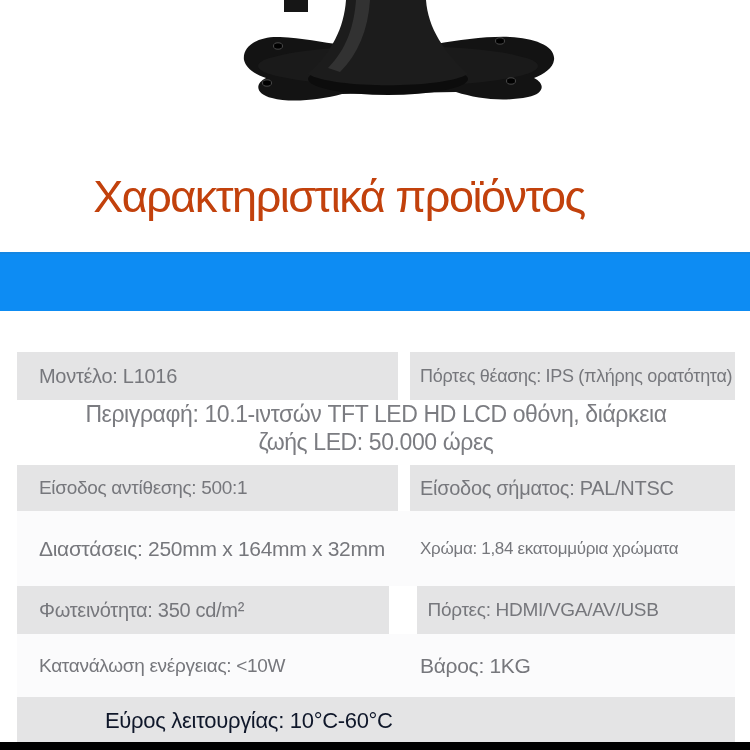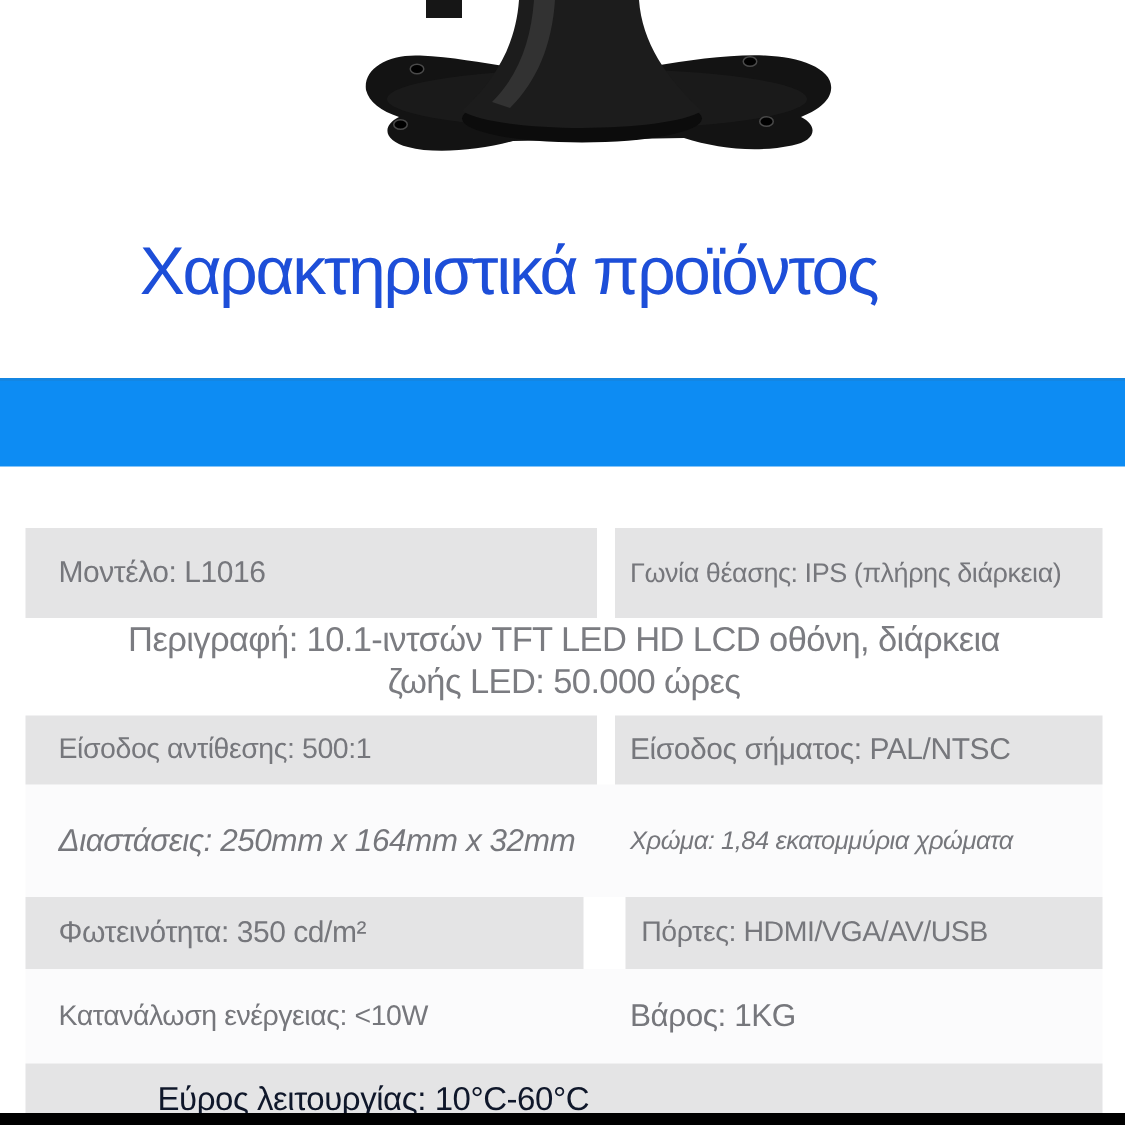--- a/index.html
+++ b/index.html
@@ -8,47 +8,47 @@
     font-family:"Liberation Sans","DejaVu Sans",sans-serif;
     position:relative;
   }
   .stage{position:relative;width:750px;height:750px;}
 
   
   .photo{position:absolute;top:0;left:238px;width:324px;height:106px;}
 
   
   .page-title{
-    position:absolute;top:152px;left:0;width:678px;
+    position:absolute;top:168px;left:0;width:678px;
     text-align:center;font-size:45px;line-height:58px;
-    color:#1d4ed8;letter-spacing:-1.5px;font-weight:400;
+    color:#c2410c;letter-spacing:-1.5px;font-weight:400;
   }
 
   
   .blue-band{
     position:absolute;top:252px;left:0;width:750px;height:59px;
     background:#0d8cf3;border-top:2px solid #1486e2;box-sizing:border-box;
   }
 
   
   .spec-table{position:absolute;top:352px;left:17px;width:718px;}
   .row{display:flex;}
   .cell{
     box-sizing:border-box;display:flex;align-items:center;
     color:#76777c;letter-spacing:-0.3px;
   }
   .cell.l{width:381px;margin-right:12px;padding-left:22px;}
   .cell.r{width:325px;padding-left:10px;}
   .gray{background:#e4e4e5;}
   .whitebg{background:#fbfbfc;}
 
-  .r1{height:60px;justify-content:center;}
+  .r1{height:48px;justify-content:center;}
   .r2{height:65px;}
   .r3{height:46px;}
-  .r4{height:75px;font-style:italic;}
+  .r4{height:75px;}
   .r5{height:48px;gap:16px;}
   .r6{height:63px;}
   .r7{height:48px;}
 
   .fs21{font-size:21px;}
   .fs20{font-size:20px;}
   .fs19{font-size:19px;}
   .fs18{font-size:18px;}
   .fs17{font-size:17px;}
 
@@ -111,21 +111,21 @@
   </svg>
 
   <div class="page-title">Χαρακτηριστικά προϊόντος</div>
 
   <div class="blue-band"></div>
 
   <div class="spec-table">
 
     <div class="row r1">
       <div class="cell l gray fs20">Μοντέλο: L1016</div>
-      <div class="cell r gray fs18">Γωνία θέασης: IPS (πλήρης διάρκεια)</div>
+      <div class="cell r gray fs18">Πόρτες θέασης: IPS (πλήρης ορατότητα)</div>
     </div>
 
     <div class="row r2 desc-row">
       <div class="desc-text">Περιγραφή: 10.1-ιντσών TFT LED HD LCD οθόνη, διάρκεια ζωής LED: 50.000 ώρες</div>
     </div>
 
     <div class="row r3">
       <div class="cell l gray fs19">Είσοδος αντίθεσης: 500:1</div>
       <div class="cell r gray fs20">Είσοδος σήματος: PAL/NTSC</div>
     </div>

